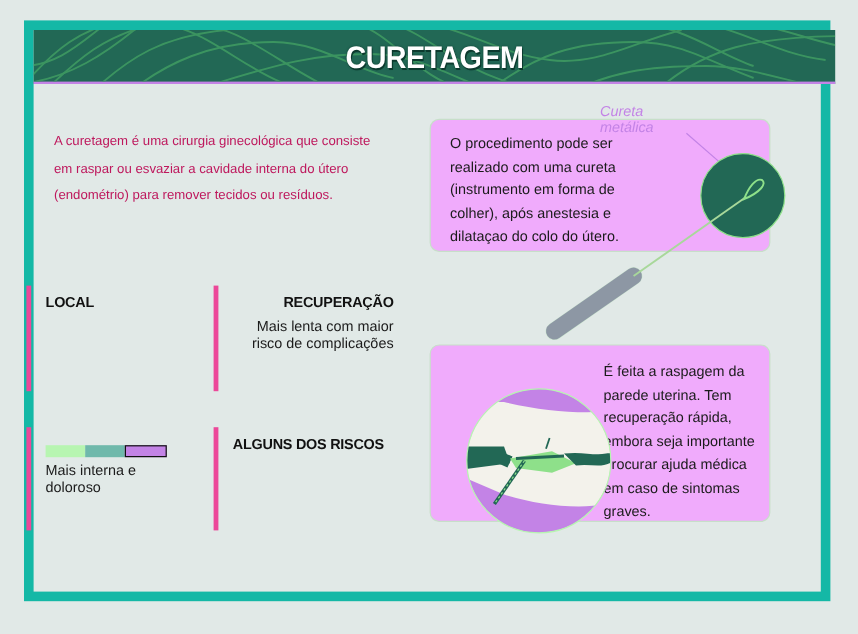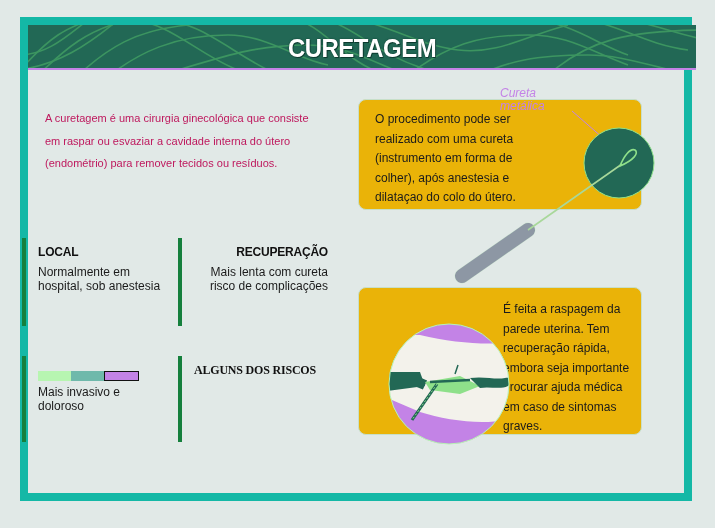--- a/index.html
+++ b/index.html
@@ -20,37 +20,37 @@
     font-family: "Liberation Sans", sans-serif; font-weight: bold; font-size: 26px;
     color: #ffffff; letter-spacing: -0.5px; transform: scaleX(0.92);
     text-shadow: 0 0 2px #0d3b2f, 1px 1px 0 #0d3b2f;
   }
 
   .intro {
     position: absolute; left: 26px; top: 107px; width: 275px;
     font-size: 11px; line-height: 22.5px; color: #be185d; margin-left: 19px;
   }
 
-  .fact { position: absolute; border-left: 4px solid #15803d; padding-left: 12px; }
+  .fact { position: absolute; border-left: 4px solid #ec4899; padding-left: 12px; }
   .fact h3 { font-size: 12px; font-weight: bold; color: #111; margin-top: 7px; margin-bottom: 6px; letter-spacing: -0.2px; }
   .fact p { font-size: 12px; line-height: 14px; color: #1b1b1b; }
   .f-local { left: 22px; top: 238px; height: 88px; width: 140px; }
   .f-recup { left: 178px; top: 238px; height: 88px; width: 150px; text-align: right; }
   .f-inv   { left: 22px; top: 356px; height: 86px; width: 140px; }
   .f-risc  { left: 178px; top: 356px; height: 86px; width: 170px; }
-  .f-risc h3 { margin-bottom: 13px; font-family: Liberation Serif, serif; }
+  .f-risc h3 { margin-bottom: 13px; }
 
   .meter { display: flex; margin-top: 15px; margin-bottom: 4px; height: 10px; width: 101px; }
   .meter span { display: block; height: 10px; }
   .m1 { width: 33px; background: #b7f5b1; }
   .m2 { width: 33px; background: #6fb9ab; }
   .m3 { width: 35px; background: #c383e6; border: 1.5px solid #111; }
 
   .callout {
-    position: absolute; background: #eab308; border-radius: 8px;
+    position: absolute; background: #f0abfc; border-radius: 8px;
     border: 1px solid #c7dfc9;
   }
   .c1 { left: 358px; top: 99px; width: 284px; height: 111px; }
   .c1 p { position: absolute; left: 16px; top: 10px; width: 170px; font-size: 12px; line-height: 19.5px; color: #1b1b1b; }
   .c2 { left: 358px; top: 287px; width: 284px; height: 148px; }
   .c2 p { position: absolute; left: 144px; top: 12px; width: 130px; font-size: 12px; line-height: 19.5px; color: #1b1b1b; }
 
   .label-cureta {
     position: absolute; left: 500px; top: 87px; font-style: italic; font-size: 12px;
     line-height: 13px; color: #c383e6; width: 60px;
@@ -85,33 +85,32 @@
       </g>
     </svg>
     <div class="title">CURETAGEM</div>
   </div>
 </div>
 
 <p class="intro">A curetagem é uma cirurgia ginecológica que consiste em raspar ou esvaziar a cavidade interna do útero (endométrio) para remover tecidos ou resíduos.</p>
 
 <div class="fact f-local">
   <h3>LOCAL</h3>
-  <p>Normalmente em hospital, sob anestesia</p>
 </div>
 <div class="fact f-recup">
   <h3>RECUPERAÇÃO</h3>
-  <p>Mais lenta com cureta risco de complicações</p>
+  <p>Mais lenta com maior risco de complicações</p>
 </div>
 <div class="fact f-inv">
   <div class="meter">
     <span class="m1"></span>
     <span class="m2"></span>
     <span class="m3"></span>
   </div>
-  <p>Mais invasivo e doloroso</p>
+  <p>Mais interna e doloroso</p>
 </div>
 <div class="fact f-risc">
   <h3>ALGUNS DOS RISCOS</h3>
 </div>
 
 <div class="callout c1">
   <p>O procedimento pode ser realizado com uma cureta (instrumento em forma de colher), após anestesia e dilataçao do colo do útero.</p>
 </div>
 <div class="label-cureta">Cureta metálica</div>
 

